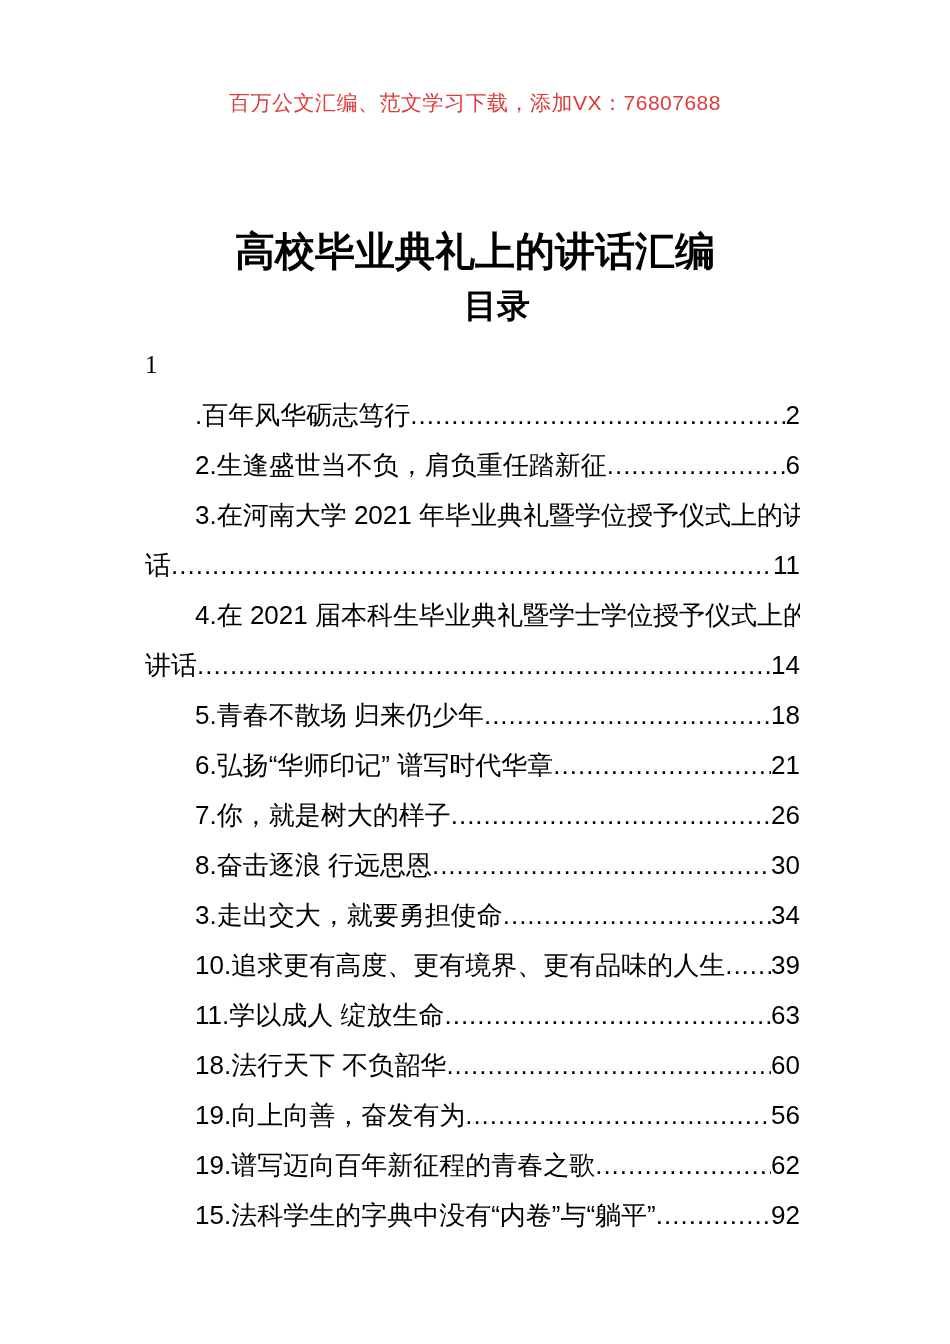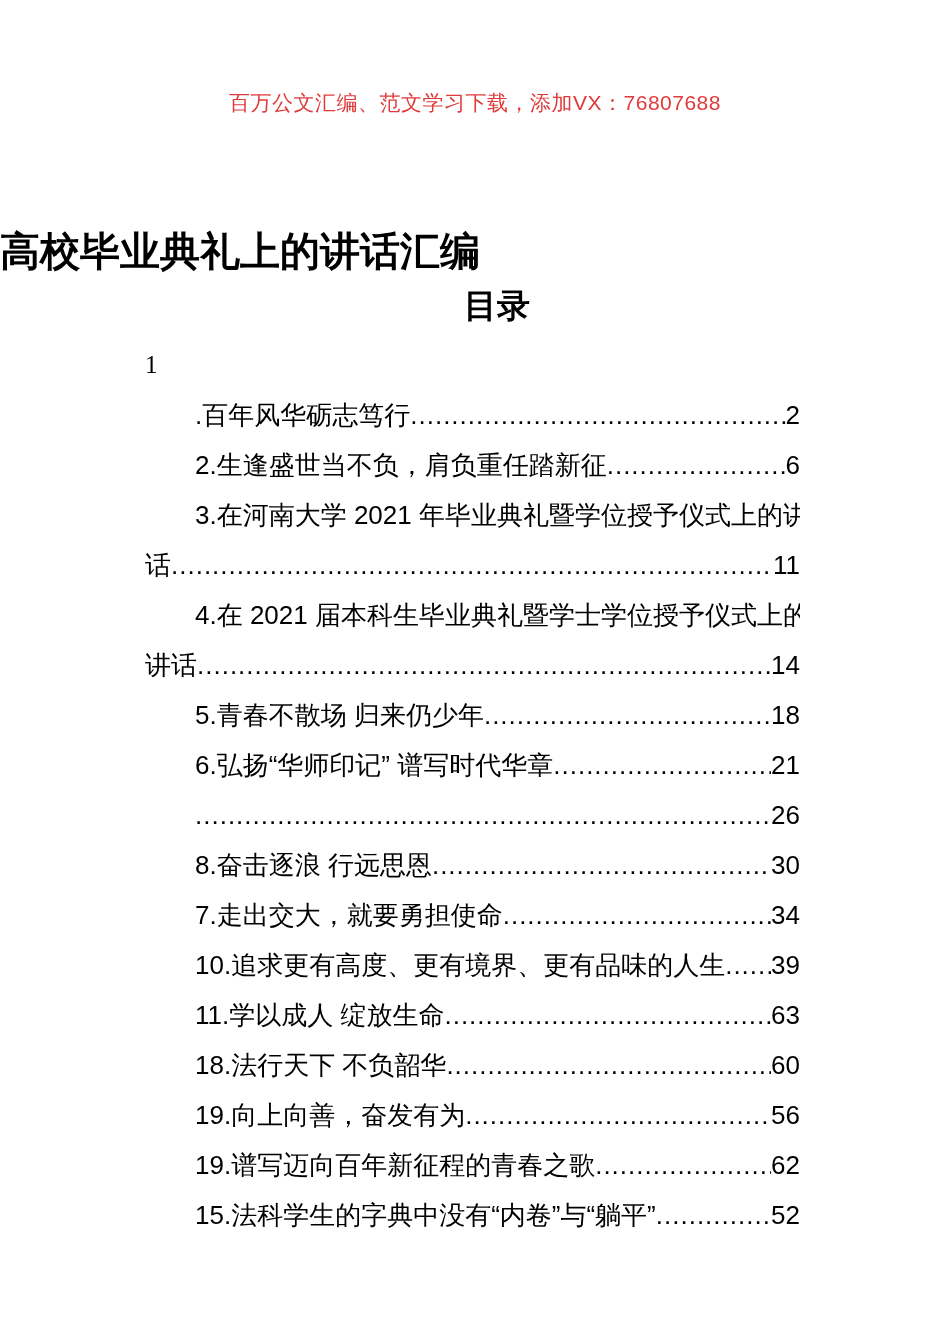--- a/index.html
+++ b/index.html
@@ -16,21 +16,21 @@
   .watermark {
     margin-top: 82px;
     text-align: center;
     font-size: 21px;
     line-height: 30px;
     color: #e03a3a;
     letter-spacing: 0.5px;
   }
   .doc-title {
     margin-top: 110px;
-    text-align: left;
+    text-align: center;
     font-size: 40px;
     line-height: 46px;
     font-weight: 700;
   }
   .toc-heading {
     margin-top: 12px;
     text-align: center;
     font-size: 33px;
     line-height: 40px;
     font-weight: 700;
@@ -117,32 +117,33 @@
       <span class="pg">18</span>
     </div>
 
     <div class="toc-line indent">
       <span class="t">6.弘扬“华师印记” 谱写时代华章</span>
       <span class="leader">..........................................................................................</span>
       <span class="pg">21</span>
     </div>
 
     <div class="toc-line indent">
+      <span class="t">7.你，就是树大的样子</span>
       <span class="leader">..........................................................................................</span>
       <span class="pg">26</span>
     </div>
 
     <div class="toc-line indent">
       <span class="t">8.奋击逐浪 行远思恩</span>
       <span class="leader">..........................................................................................</span>
       <span class="pg">30</span>
     </div>
 
     <div class="toc-line indent">
-      <span class="t">7.走出交大，就要勇担使命</span>
+      <span class="t">3.走出交大，就要勇担使命</span>
       <span class="leader">..........................................................................................</span>
       <span class="pg">34</span>
     </div>
 
     <div class="toc-line indent">
       <span class="t">10.追求更有高度、更有境界、更有品味的人生</span>
       <span class="leader">..........................................................................................</span>
       <span class="pg">39</span>
     </div>
 
@@ -166,17 +167,17 @@
 
     <div class="toc-line indent">
       <span class="t">19.谱写迈向百年新征程的青春之歌</span>
       <span class="leader">..........................................................................................</span>
       <span class="pg">62</span>
     </div>
 
     <div class="toc-line indent">
       <span class="t">15.法科学生的字典中没有“内卷”与“躺平”</span>
       <span class="leader">..........................................................................................</span>
-      <span class="pg">52</span>
+      <span class="pg">92</span>
     </div>
 
   </div>
 </div>
 
 </body></html>

